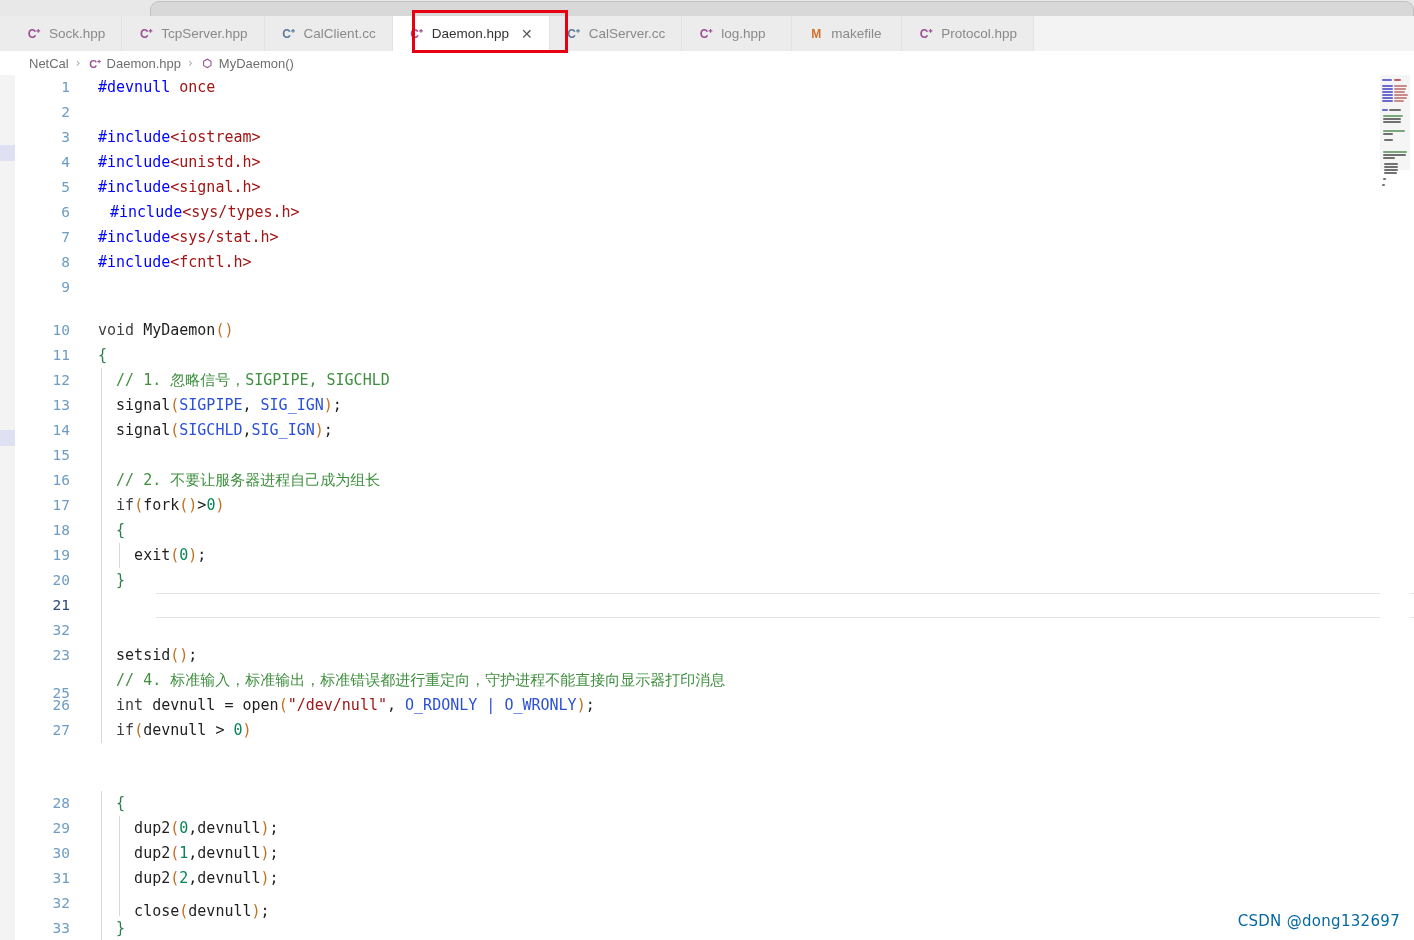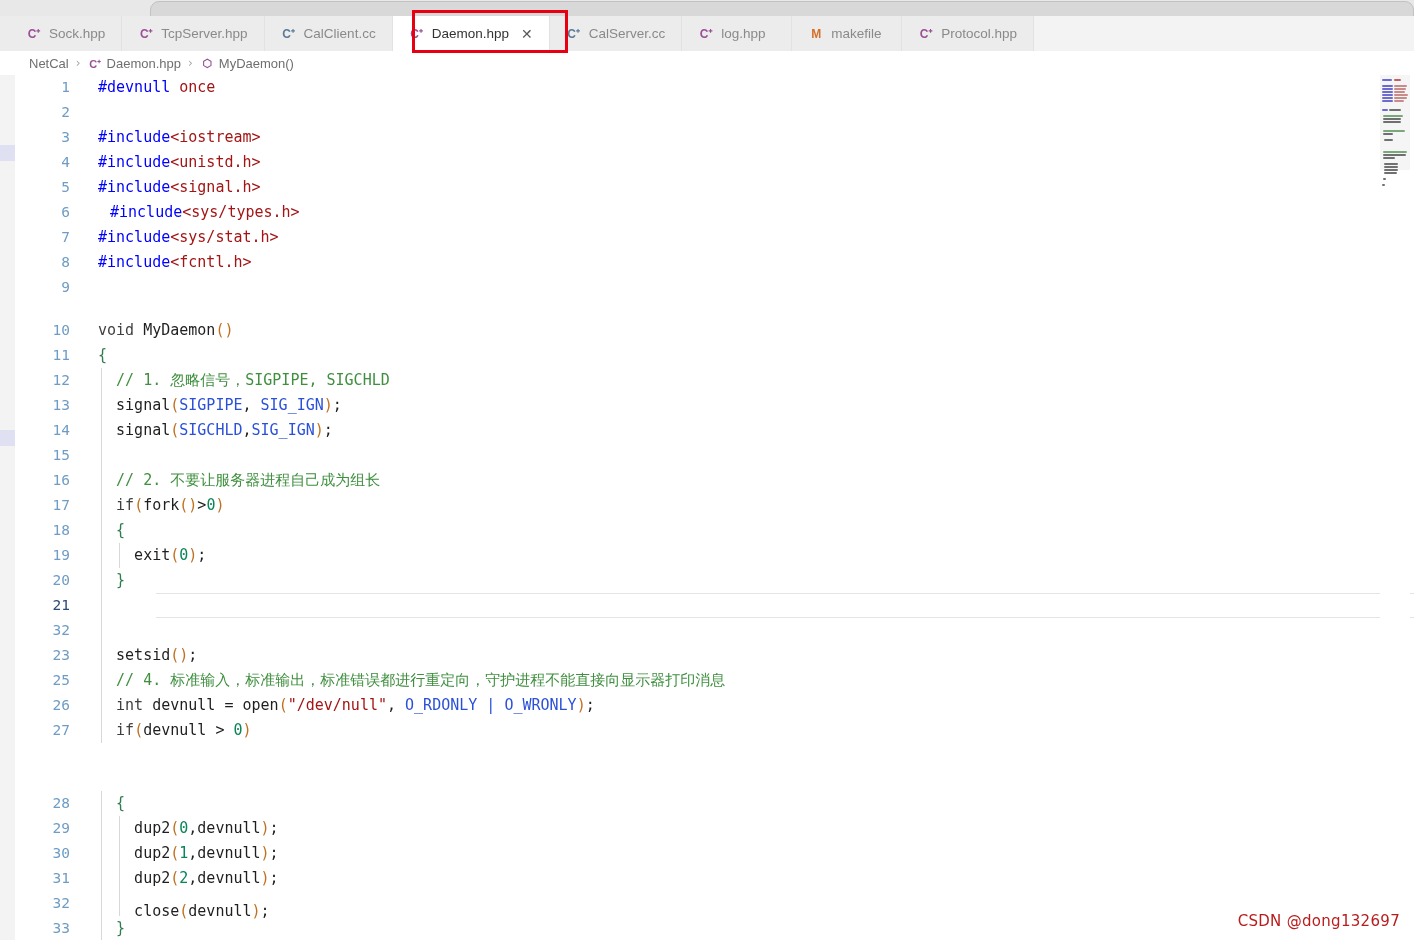--- a/index.html
+++ b/index.html
@@ -193,21 +193,21 @@
   .mm-line {
     position: absolute; height: 2px; border-radius: 1px;
   }
   .mm-slider {
     position: absolute; left: 0; top: 0; width: 30px; height: 95px;
     background: rgba(120,120,120,0.07);
   }
 
   .watermark {
     position: absolute; right: 14px; bottom: 10px;
-    font-size: 15px; color: #b91c1c;
+    font-size: 15px; color: #0369a1;
     font-family: "DejaVu Sans", sans-serif;
     letter-spacing: 0.3px;
   }
 </style>
 </head>
 <body>
 
 <div id="app">
 
   <div class="chrome-strip">
@@ -292,21 +292,21 @@
         <div class="row" style="top: 0px;"><div class="lno" style="left: -63px;">14</div><div class="iguide" style="left: 23px;"></div><div class="ltext" style="left: 20px;"><span class="t-fn">  signal</span><span class="t-paren">(</span><span class="t-macro">SIGCHLD</span><span class="t-op">,</span><span class="t-macro">SIG_IGN</span><span class="t-paren">)</span><span class="t-op">;</span></div></div>
         <div class="row" style="top: 0px;"><div class="lno" style="left: -63px;">15</div><div class="iguide" style="left: 23px;"></div><div class="ltext" style="left: 20px;"></div></div>
         <div class="row" style="top: 0px;"><div class="lno" style="left: -63px;">16</div><div class="iguide" style="left: 23px;"></div><div class="ltext" style="left: 20px;"><span class="t-cmt">  // 2. 不要让服务器进程自己成为组长</span></div></div>
         <div class="row" style="top: 0px;"><div class="lno" style="left: -63px;">17</div><div class="iguide" style="left: 23px;"></div><div class="ltext" style="left: 20px;"><span class="t-op">  </span><span class="t-kw">if</span><span class="t-paren">(</span><span class="t-fn">fork</span><span class="t-paren">()</span><span class="t-op">&gt;</span><span class="t-num">0</span><span class="t-paren">)</span></div></div>
         <div class="row" style="top: 0px;"><div class="lno" style="left: -63px;">18</div><div class="iguide" style="left: 23px;"></div><div class="ltext" style="left: 20px;"><span class="t-brace">  {</span></div></div>
         <div class="row" style="top: 0px;"><div class="lno" style="left: -63px;">19</div><div class="iguide" style="left: 23px;"></div><div class="iguide" style="left: 41.04px;"></div><div class="ltext" style="left: 20px;"><span class="t-fn">    exit</span><span class="t-paren">(</span><span class="t-num">0</span><span class="t-paren">)</span><span class="t-op">;</span></div></div>
         <div class="row" style="top: 0px;"><div class="lno" style="left: -63px;">20</div><div class="iguide" style="left: 23px;"></div><div class="ltext" style="left: 20px;"><span class="t-brace">  }</span></div></div>
         <div class="row active-line" style="top: 0px;"><div class="lno cur" style="left: -63px;">21</div><div class="iguide" style="left: 23px;"></div><div class="ltext" style="left: 20px;"></div></div>
         <div class="row" style="top: 0px;"><div class="lno" style="left: -63px;">32</div><div class="iguide" style="left: 23px;"></div></div>
         <div class="row" style="top: 0px;"><div class="lno" style="left: -63px;">23</div><div class="iguide" style="left: 23px;"></div><div class="ltext" style="left: 20px;"><span class="t-fn">  setsid</span><span class="t-paren">()</span><span class="t-op">;</span></div></div>
-        <div class="row" style="top: 0px;"><div class="lno" style="left: -63px;">25</div><div class="iguide" style="left: 23px;"></div><div class="ltext" style="left: 20px;"><span class="t-cmt">  // 4. 标准输入，标准输出，标准错误都进行重定向，守护进程不能直接向显示器打印消息</span></div></div>
+        <div class="row" style="top: 0px;"><div class="lno" style="left: -63px; margin-top: 13px;">25</div><div class="iguide" style="left: 23px;"></div><div class="ltext" style="left: 20px;"><span class="t-cmt">  // 4. 标准输入，标准输出，标准错误都进行重定向，守护进程不能直接向显示器打印消息</span></div></div>
         <div class="row" style="top: 0px;"><div class="lno" style="left: -63px;">26</div><div class="iguide" style="left: 23px;"></div><div class="ltext" style="left: 20px;"><span class="t-op">  </span><span class="t-kw">int</span><span class="t-id"> devnull = </span><span class="t-fn">open</span><span class="t-paren">(</span><span class="t-str">"/dev/null"</span><span class="t-op">, </span><span class="t-macro">O_RDONLY</span><span class="t-op"> </span><span class="t-macro">|</span><span class="t-op"> </span><span class="t-macro">O_WRONLY</span><span class="t-paren">)</span><span class="t-op">;</span></div></div>
         <div class="row" style="top: 0px;"><div class="lno" style="left: -63px;">27</div><div class="iguide" style="left: 23px;"></div><div class="ltext" style="left: 20px;"><span class="t-op">  </span><span class="t-kw">if</span><span class="t-paren">(</span><span class="t-id">devnull &gt; </span><span class="t-num">0</span><span class="t-paren">)</span></div></div>
         <div class="row" style="top: 0px; margin-top: 48px;"><div class="lno" style="left: -63px;">28</div><div class="iguide" style="left: 23px;"></div><div class="ltext" style="left: 20px;"><span class="t-brace">  {</span></div></div>
         <div class="row" style="top: 0px;"><div class="lno" style="left: -63px;">29</div><div class="iguide" style="left: 23px;"></div><div class="iguide" style="left: 41.04px;"></div><div class="ltext" style="left: 20px;"><span class="t-fn">    dup2</span><span class="t-paren">(</span><span class="t-num">0</span><span class="t-op">,</span><span class="t-id">devnull</span><span class="t-paren">)</span><span class="t-op">;</span></div></div>
         <div class="row" style="top: 0px;"><div class="lno" style="left: -63px;">30</div><div class="iguide" style="left: 23px;"></div><div class="iguide" style="left: 41.04px;"></div><div class="ltext" style="left: 20px;"><span class="t-fn">    dup2</span><span class="t-paren">(</span><span class="t-num">1</span><span class="t-op">,</span><span class="t-id">devnull</span><span class="t-paren">)</span><span class="t-op">;</span></div></div>
         <div class="row" style="top: 0px;"><div class="lno" style="left: -63px;">31</div><div class="iguide" style="left: 23px;"></div><div class="iguide" style="left: 41.04px;"></div><div class="ltext" style="left: 20px;"><span class="t-fn">    dup2</span><span class="t-paren">(</span><span class="t-num">2</span><span class="t-op">,</span><span class="t-id">devnull</span><span class="t-paren">)</span><span class="t-op">;</span></div></div>
         <div class="row" style="top: 0px;"><div class="lno" style="left: -63px;">32</div><div class="iguide" style="left: 23px;"></div><div class="iguide" style="left: 41.04px;"></div><div class="ltext" style="left: 20px; margin-top: 8px;"><span class="t-fn">    close</span><span class="t-paren">(</span><span class="t-id">devnull</span><span class="t-paren">)</span><span class="t-op">;</span></div></div>
         <div class="row" style="top: 0px;"><div class="lno" style="left: -63px;">33</div><div class="iguide" style="left: 23px;"></div><div class="ltext" style="left: 20px;"><span class="t-brace">  }</span></div></div>
         <div class="row" style="top: 0px;"><div class="lno" style="left: -63px;">34</div><div class="ltext" style="left: 20px;"><span class="t-brace bracket-match">}</span></div></div>
       </div>

